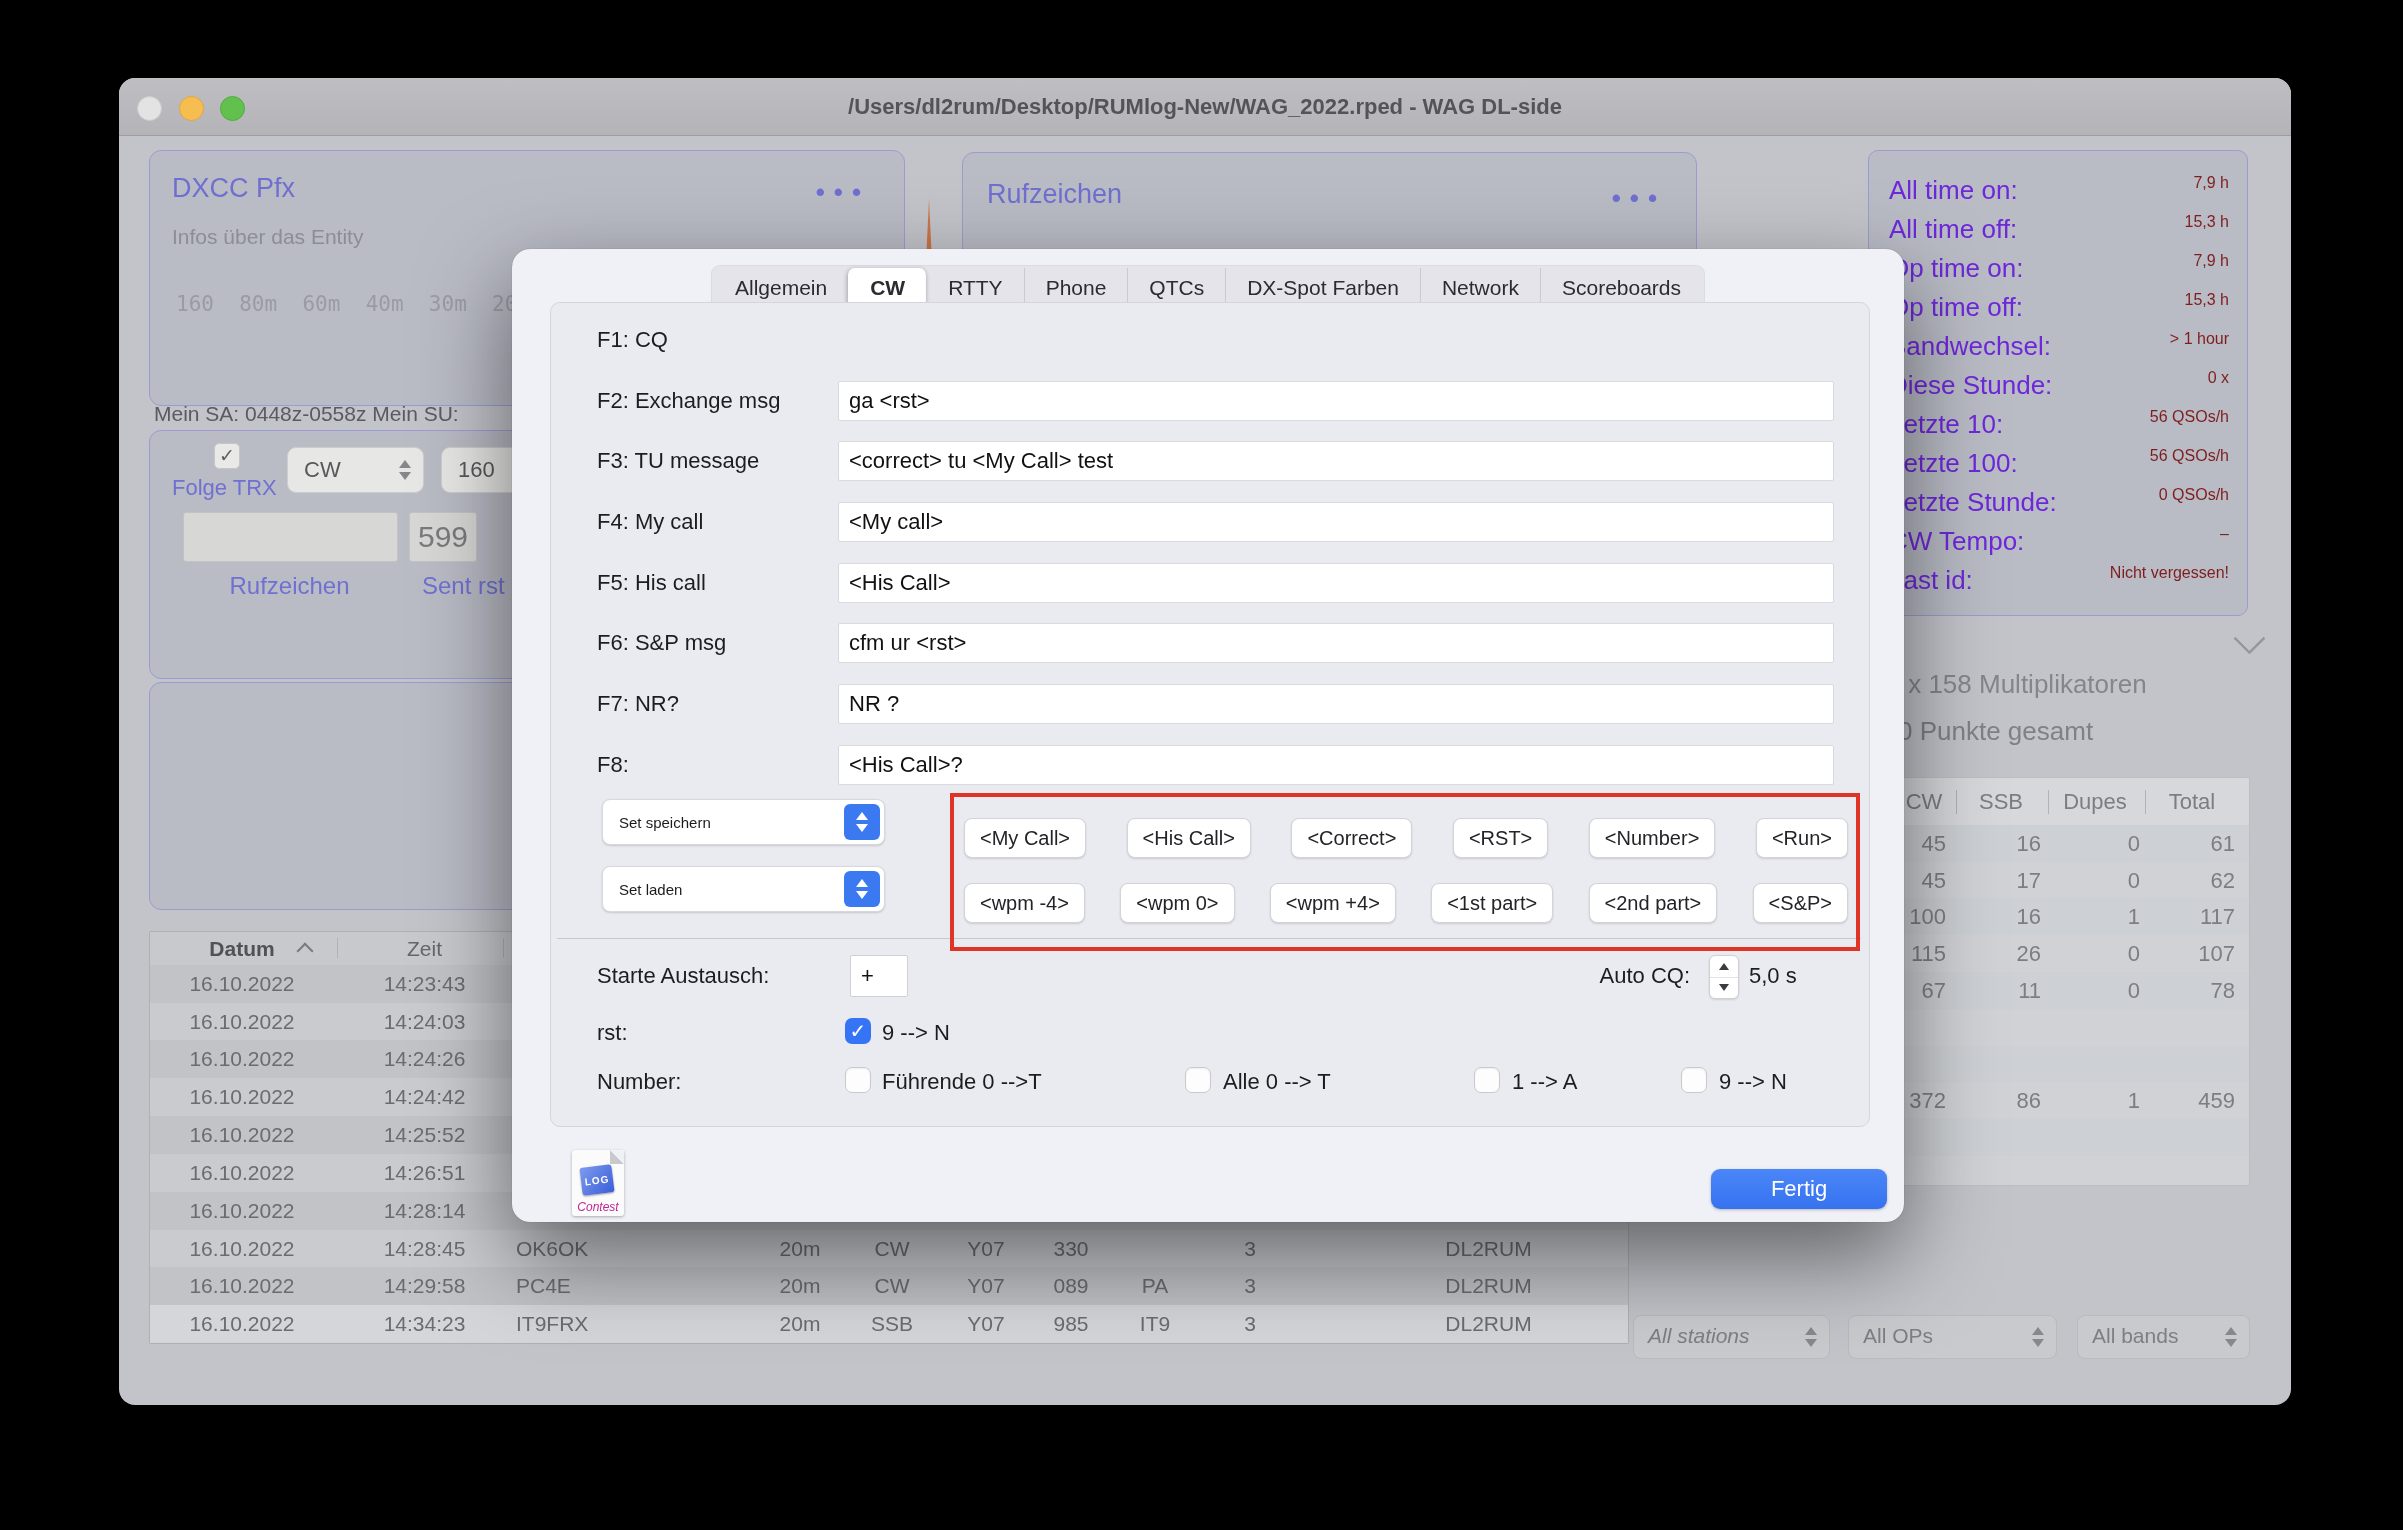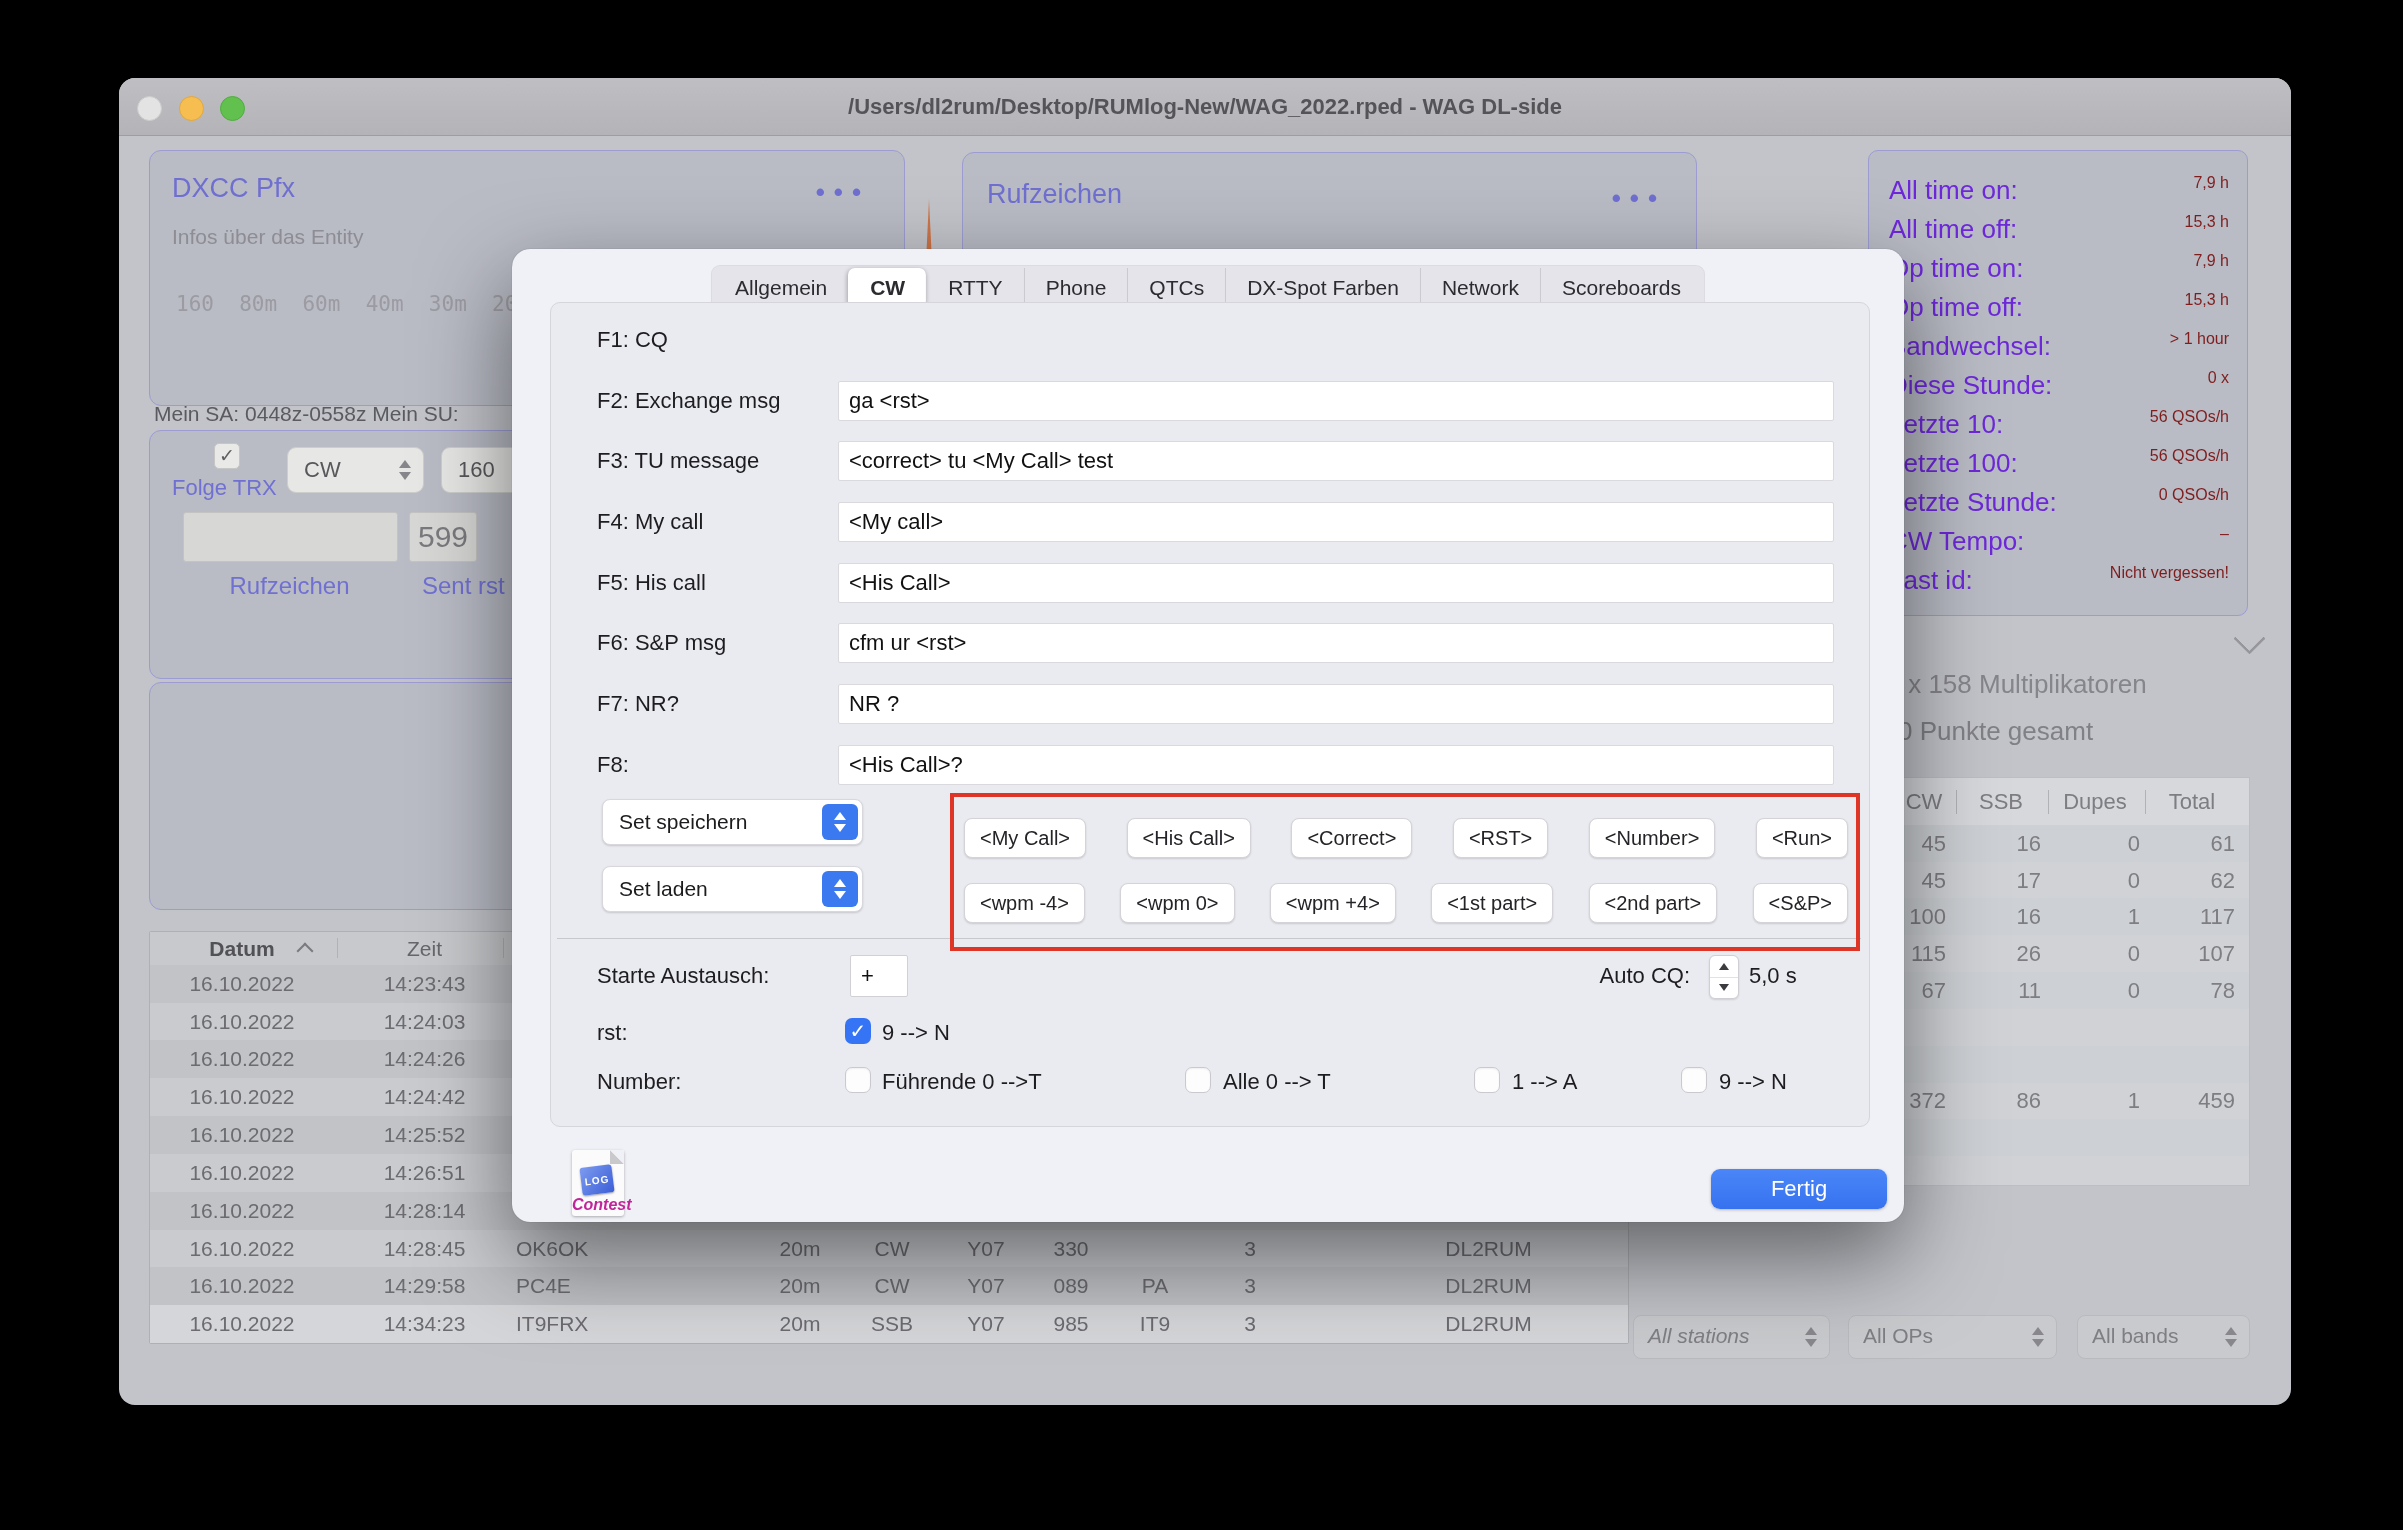--- a/index.html
+++ b/index.html
@@ -73,21 +73,21 @@
   .tab.active{background:#fff;border-radius:7px;box-shadow:0 1px 4px rgba(0,0,0,.28);border-left-color:transparent;font-weight:600;}
   .tab.active + .tab{border-left-color:transparent;}
   .tabbox{position:absolute;left:38px;top:53px;width:1318px;height:823px;background:#eaeaf1;
           border:1px solid #d5d5db;border-radius:10px;}
   .flabel{position:absolute;left:46px;height:40px;display:flex;align-items:center;font-size:22px;color:#1d1d20;white-space:nowrap;}
   .ffield{position:absolute;left:287px;width:996px;height:40px;background:#fff;border:1px solid #d9d9de;border-radius:2px;
           font-size:22px;color:#111;display:flex;align-items:center;padding:0 10px;box-sizing:border-box;white-space:pre;}
   .ffield.focused{border:1px solid #86aef2;box-shadow:0 0 0 4px rgba(96,142,245,.5);}
   .caret{display:inline-block;width:2px;height:27px;background:#111;margin:0 1px;}
   .popup{position:absolute;width:259px;height:44px;background:#fff;border:1px solid #d8d8dc;border-radius:8px;
-         box-shadow:0 1px 2px rgba(0,0,0,.15);font-size:21px;color:#1c1c1f;}
+         box-shadow:0 1px 2px rgba(0,0,0,.15);font-size:15px;color:#1c1c1f;padding-left:22px;}
   .popup .lbl{position:absolute;left:16px;top:0;bottom:0;display:flex;align-items:center;}
   .popup .blue{position:absolute;right:4px;top:4px;bottom:4px;width:36px;background:#3b79f0;border-radius:6px;
                display:flex;flex-direction:column;align-items:center;justify-content:center;gap:4px;}
   .wtri-u{width:0;height:0;border-left:6px solid transparent;border-right:6px solid transparent;border-bottom:8px solid #fff;}
   .wtri-d{width:0;height:0;border-left:6px solid transparent;border-right:6px solid transparent;border-top:8px solid #fff;}
   .redbox{position:absolute;left:399px;top:490px;width:910px;height:158px;border:4px solid #df3526;box-sizing:border-box;}
   .macrow{position:absolute;left:413px;width:884px;height:40px;display:flex;justify-content:space-between;align-items:center;}
   .macro{height:38px;background:#fff;border:1px solid #d4d4d8;border-radius:8px;box-shadow:0 1px 2px rgba(0,0,0,.14);
          display:flex;align-items:center;padding:0 15px;font-size:20px;color:#242428;white-space:nowrap;}
   .divline{position:absolute;left:6px;right:8px;top:635px;border-top:1px solid #c7c7cc;}
@@ -108,21 +108,21 @@
           box-shadow:0 1px 3px rgba(0,0,0,.25);}
   .note{position:absolute;left:139px;top:928px;font-size:22px;color:#161618;}
   
   .cicon{position:absolute;left:60px;top:901px;width:52px;height:66px;}
   .cpage{position:absolute;inset:0;background:#fbfbfb;border-radius:3px;box-shadow:0 1px 3px rgba(0,0,0,.3);}
   .cfold{position:absolute;right:0;top:0;width:0;height:0;border-left:14px solid transparent;border-top:14px solid #f0f0f7;}
   .cfold2{position:absolute;right:0;top:0;width:0;height:0;border-right:14px solid transparent;border-bottom:14px solid #c9c9cc;}
   .cbook{position:absolute;left:9px;top:16px;width:32px;height:28px;background:linear-gradient(135deg,#7d9bf0,#3b5ed6);
          border-radius:3px;transform:rotate(-7deg);box-shadow:0 1px 2px rgba(0,0,0,.35);display:flex;align-items:center;justify-content:center;}
   .cbook span{color:#fff;font-size:10px;font-weight:700;letter-spacing:1px;}
-  .ccap{position:absolute;left:0;right:0;bottom:2px;text-align:center;font-size:16px;font-weight:700;font-style:italic;color:#c0269a;}
+  .ccap{position:absolute;left:0;right:0;bottom:2px;text-align:center;font-size:12px;font-weight:400;font-style:italic;color:#c0269a;}
 </style>
 </head>
 <body>
 
 <div class="stage">
   <div class="window">
 
     <div class="titlebar">
       <div class="tl" style="left:18px;background:#e3e3e3;border:1px solid #cbcbcb;"></div>
       <div class="tl" style="left:60px;background:#f6be50;border:1px solid #e0a83e;"></div>

